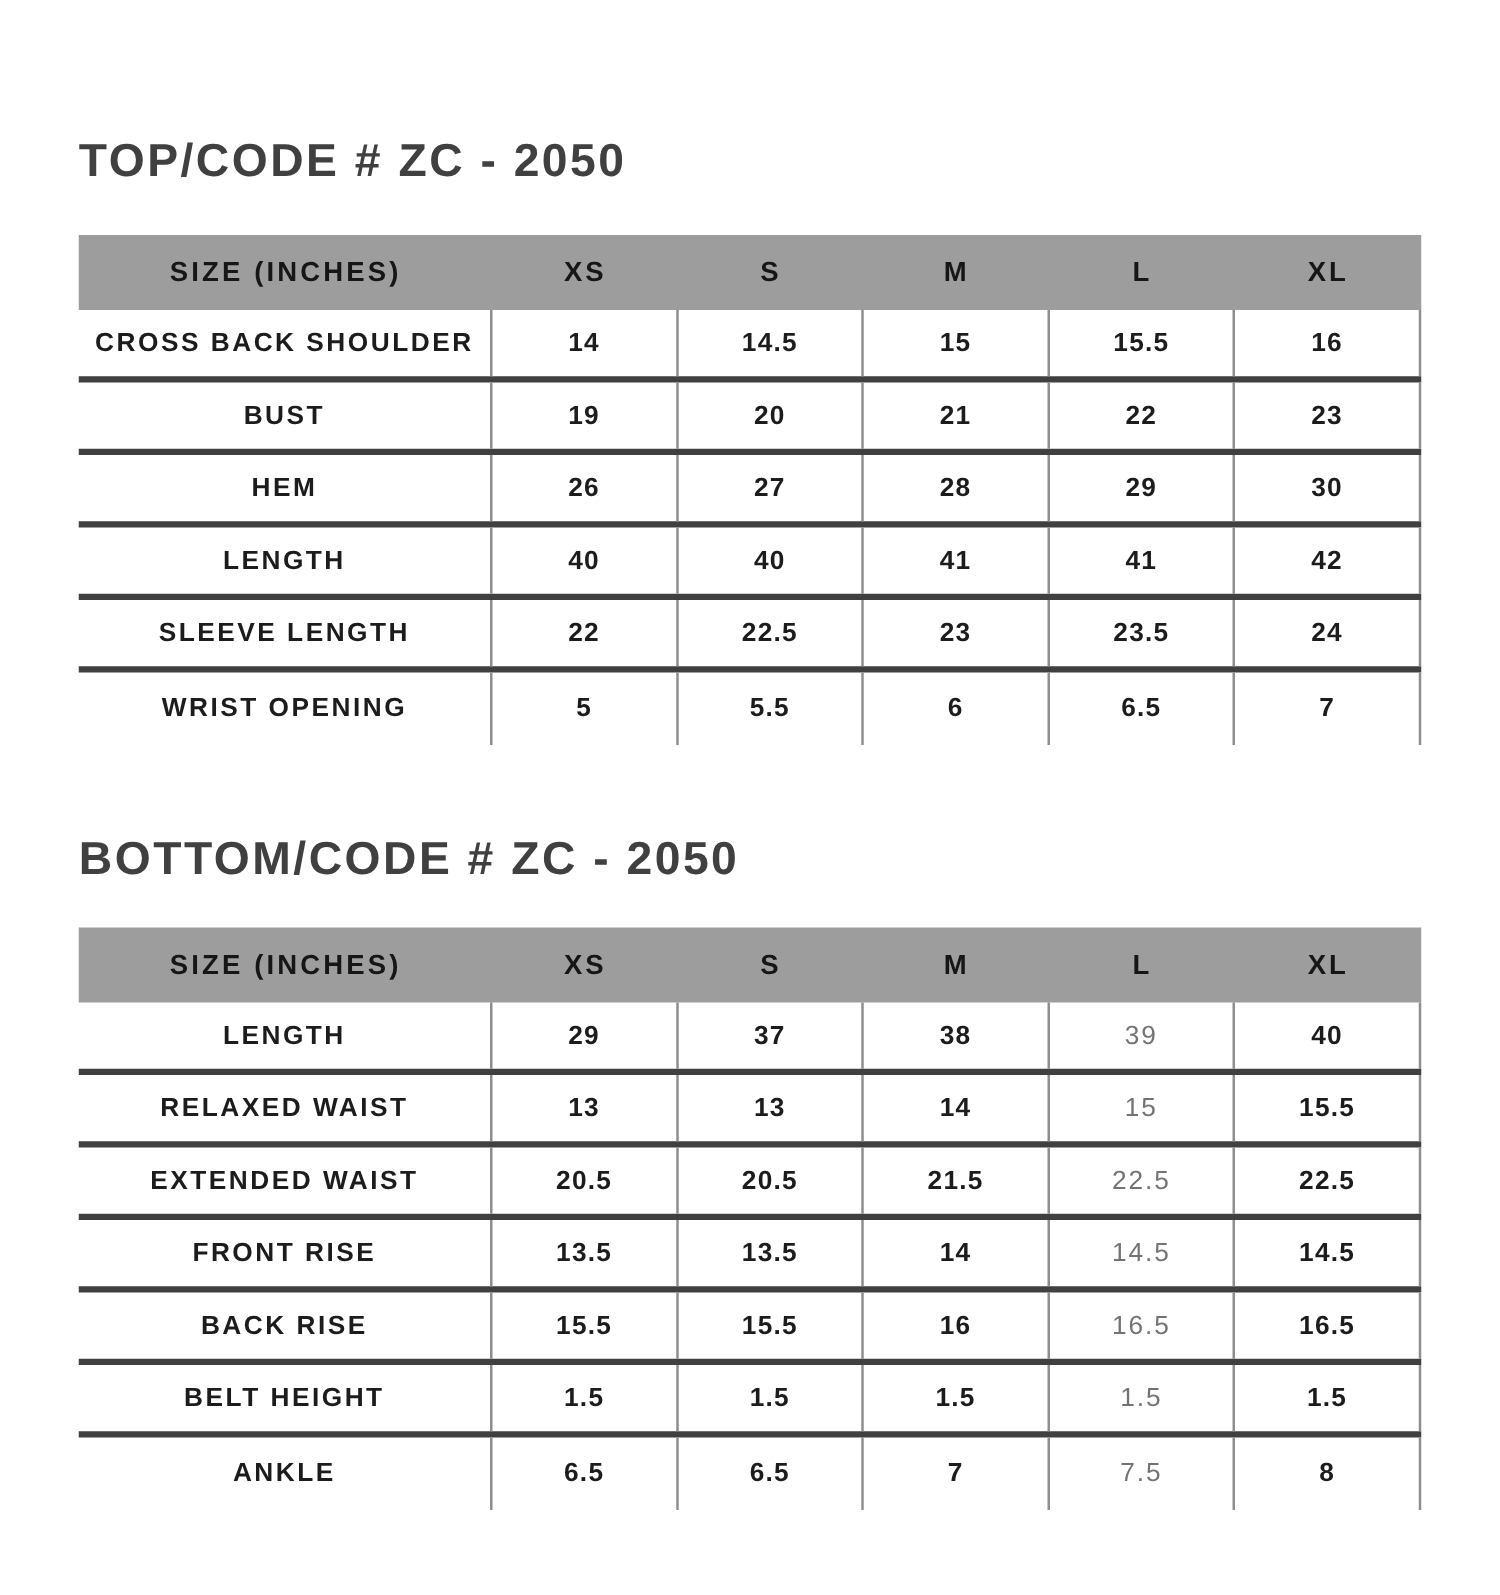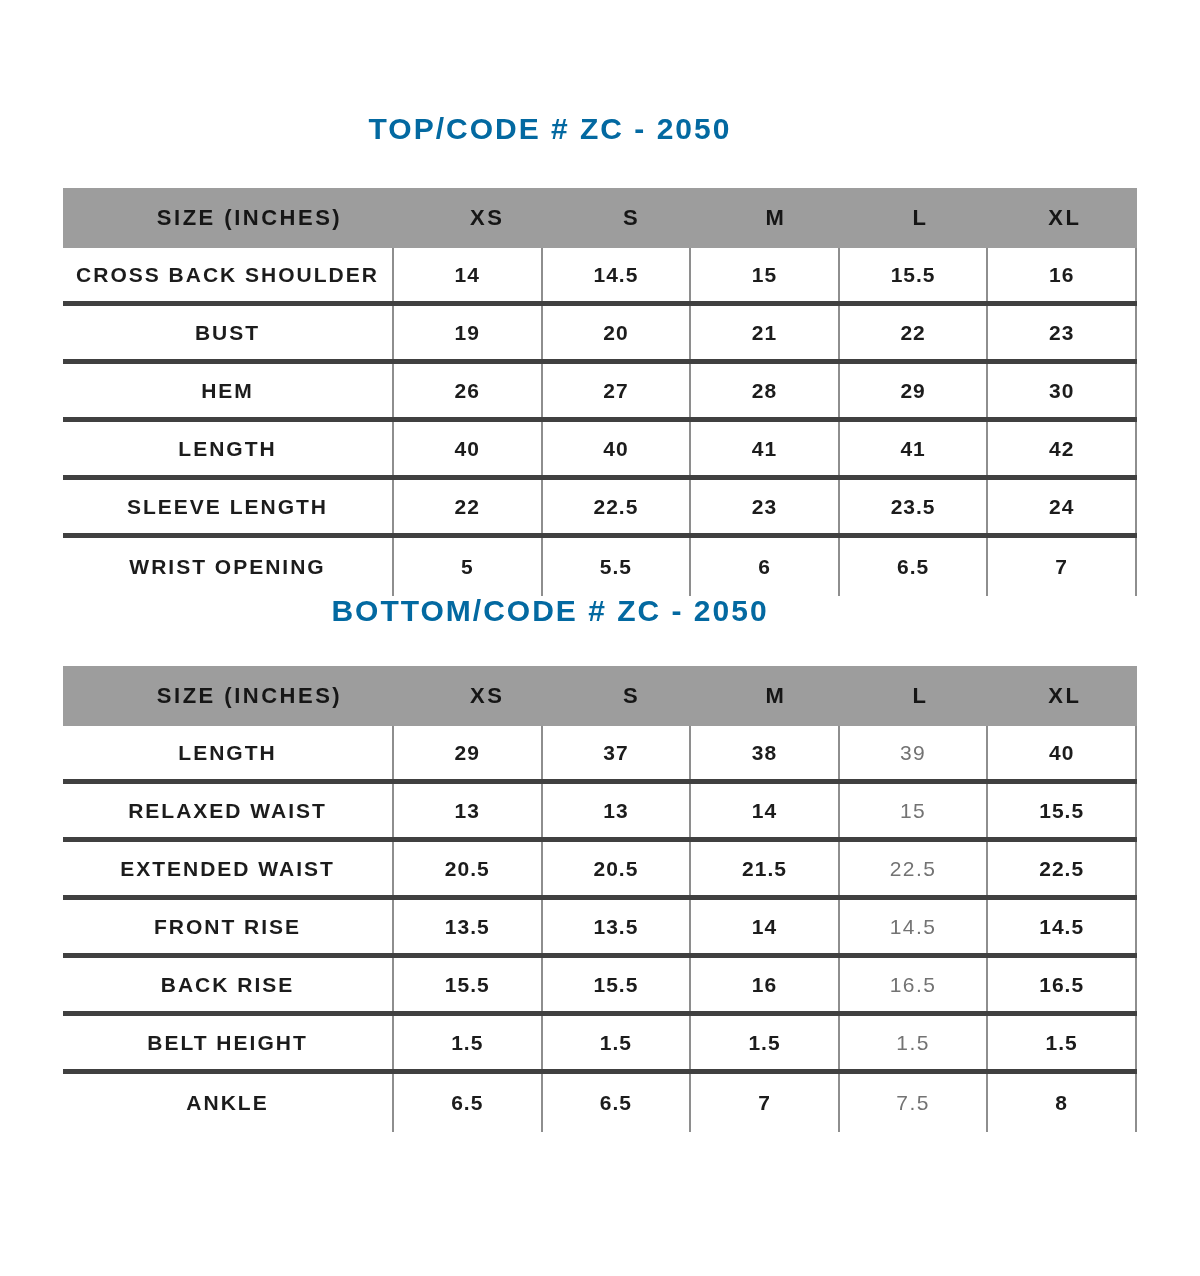--- a/index.html
+++ b/index.html
@@ -18,36 +18,34 @@
   .page {
     width: 1200px;
     height: 1276px;
     padding: 114px 63px 0 63px;
     overflow: hidden;
   }
   .chart-section { width: 1074px; }
   .chart-title {
     margin: 0 0 44px 0;
     width: 974px;            
-    text-align: center;
-    font-size: 30px;
+    font-size: 37px;
     line-height: 30px;
     font-weight: 700;
     letter-spacing: 2px;
-    color: #0369a1;
+    color: #404040;
     white-space: nowrap;
   }
-  .chart-section + .chart-section .chart-title { margin-bottom: 40px; }
+  .chart-section + .chart-section .chart-title { margin-top: 76px; margin-bottom: 40px; }
 
   .size-table { width: 1074px; }
   .trow { display: flex; width: 100%; }
   .header-row {
     height: 60px;
     background: #9d9d9d;
-    padding-left: 21px;
   }
   .data-row {
     height: 58px;
     border-bottom: 5px solid #404040;
   }
   .data-row:last-child { border-bottom: none; }
   .cell {
     display: flex;
     align-items: center;
     justify-content: center;

